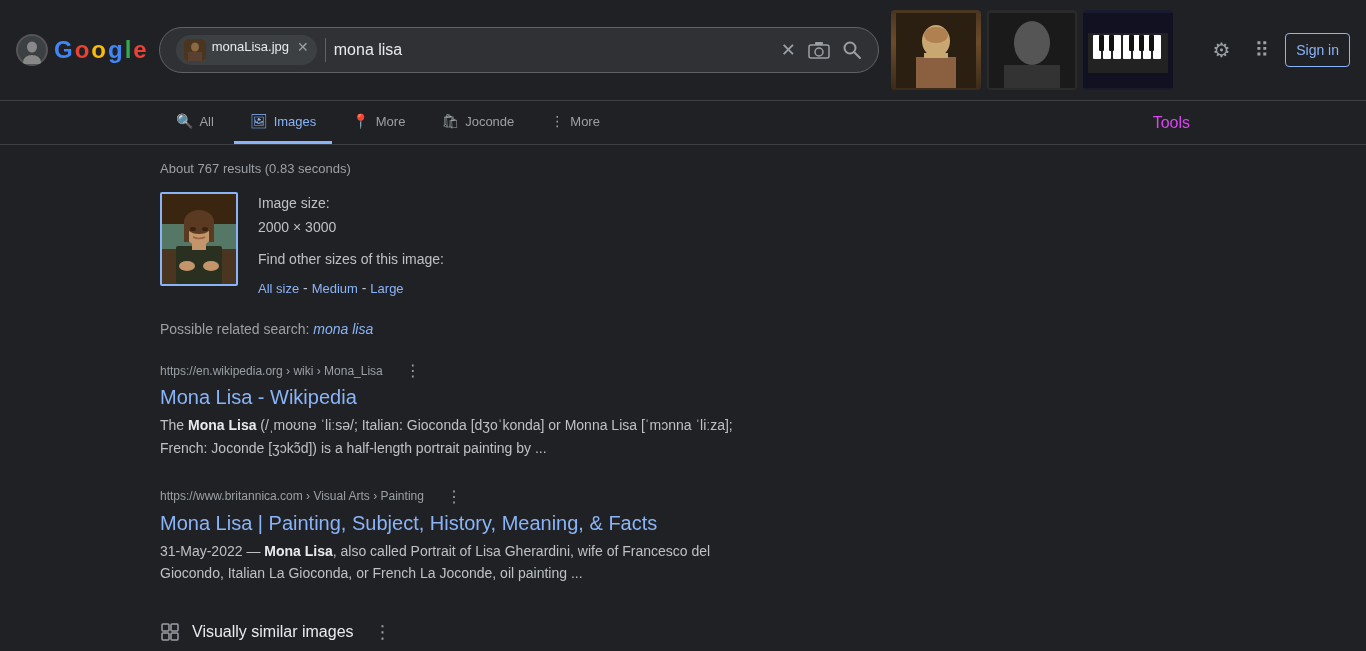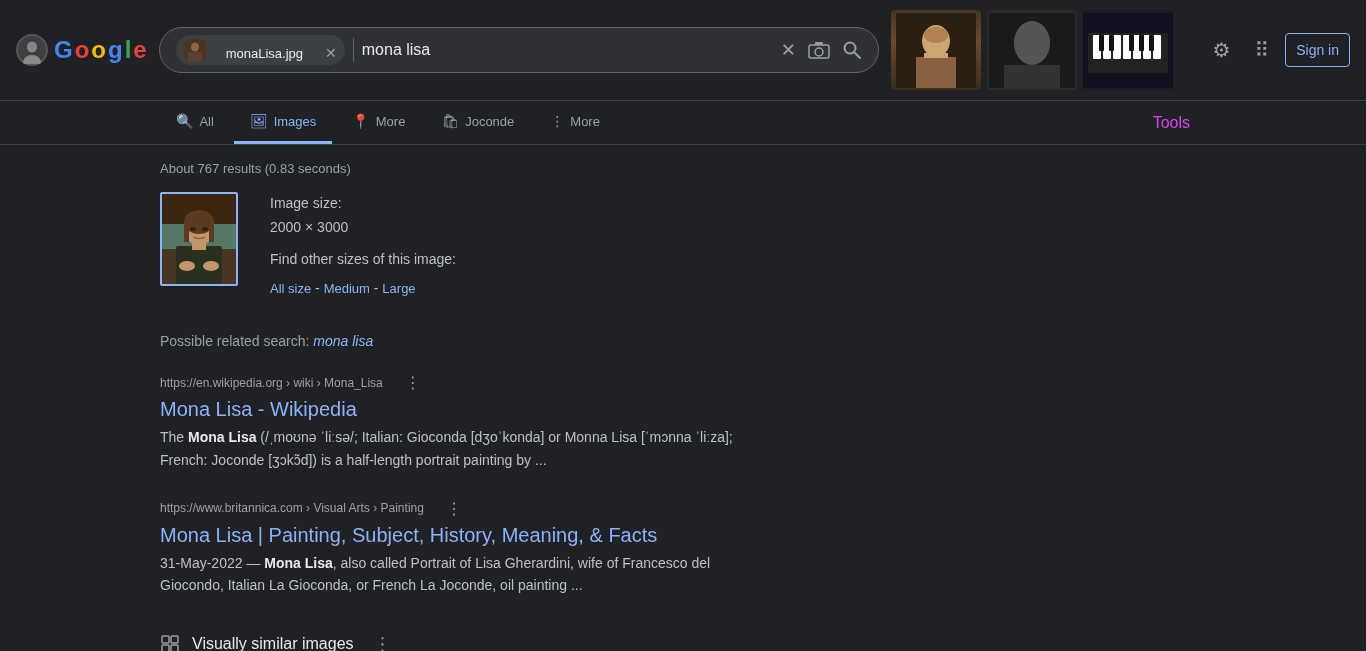--- a/index.html
+++ b/index.html
@@ -55,22 +55,22 @@
       border: 1px solid #5f6368;
       border-radius: 24px;
       padding: 0 16px;
       height: 46px;
       max-width: 720px;
       gap: 8px;
     }
 
     .search-image-chip {
       display: flex;
-      align-items: flex-end;
-      gap: 20px;
+      align-items: flex-start;
+      gap: 6px;
       background: #3c4043;
       border-radius: 16px;
       padding: 4px 8px;
       font-size: 13px;
       color: #e8eaed;
     }
     .search-image-chip .chip-img {
       width: 22px;
       height: 22px;
       background: #666;
@@ -224,22 +224,22 @@
 
     .results-info {
       color: #9aa0a6;
       font-size: 13px;
       margin-bottom: 16px;
     }
 
     
     .image-info-box {
       display: flex;
-      gap: 32px;
-      margin-bottom: 32px;
+      gap: 20px;
+      margin-bottom: 20px;
       align-items: flex-start;
     }
     .image-preview {
       width: 78px;
       height: 94px;
       border: 2px solid #8ab4f8;
       border-radius: 2px;
       overflow: hidden;
       flex-shrink: 0;
       background: linear-gradient(180deg, #4a3520 0%, #6b4c2a 40%, #3a2a1a 100%);

